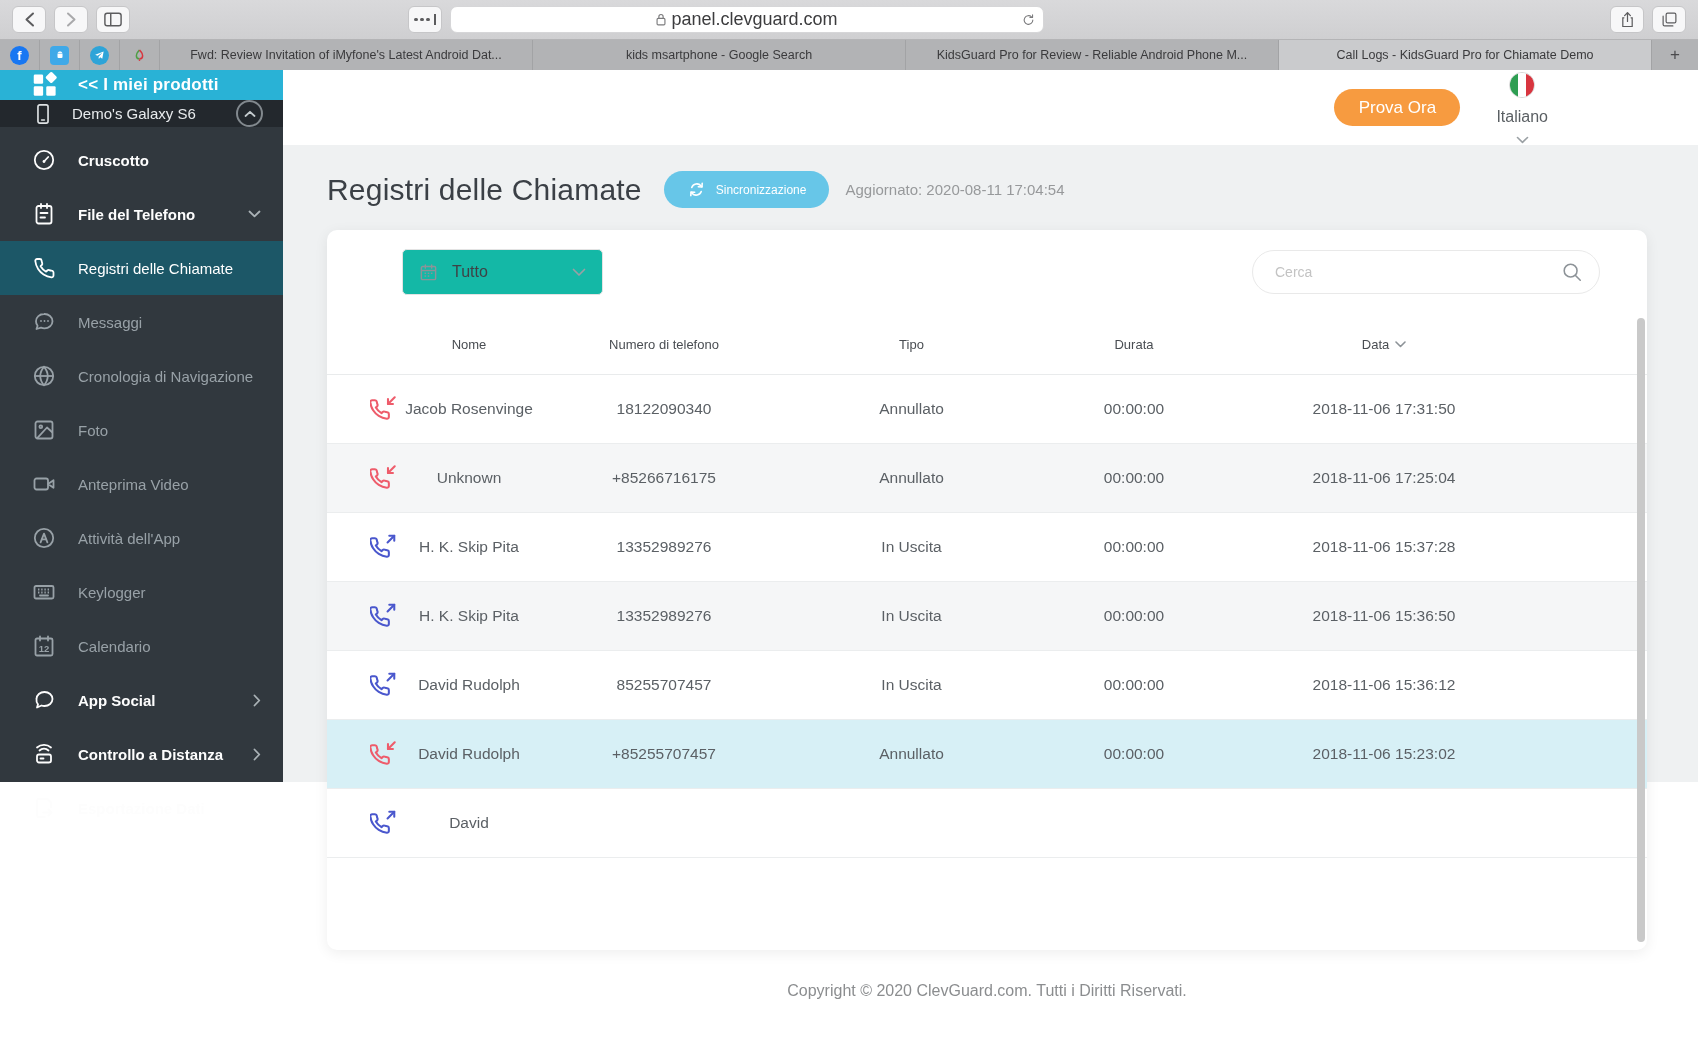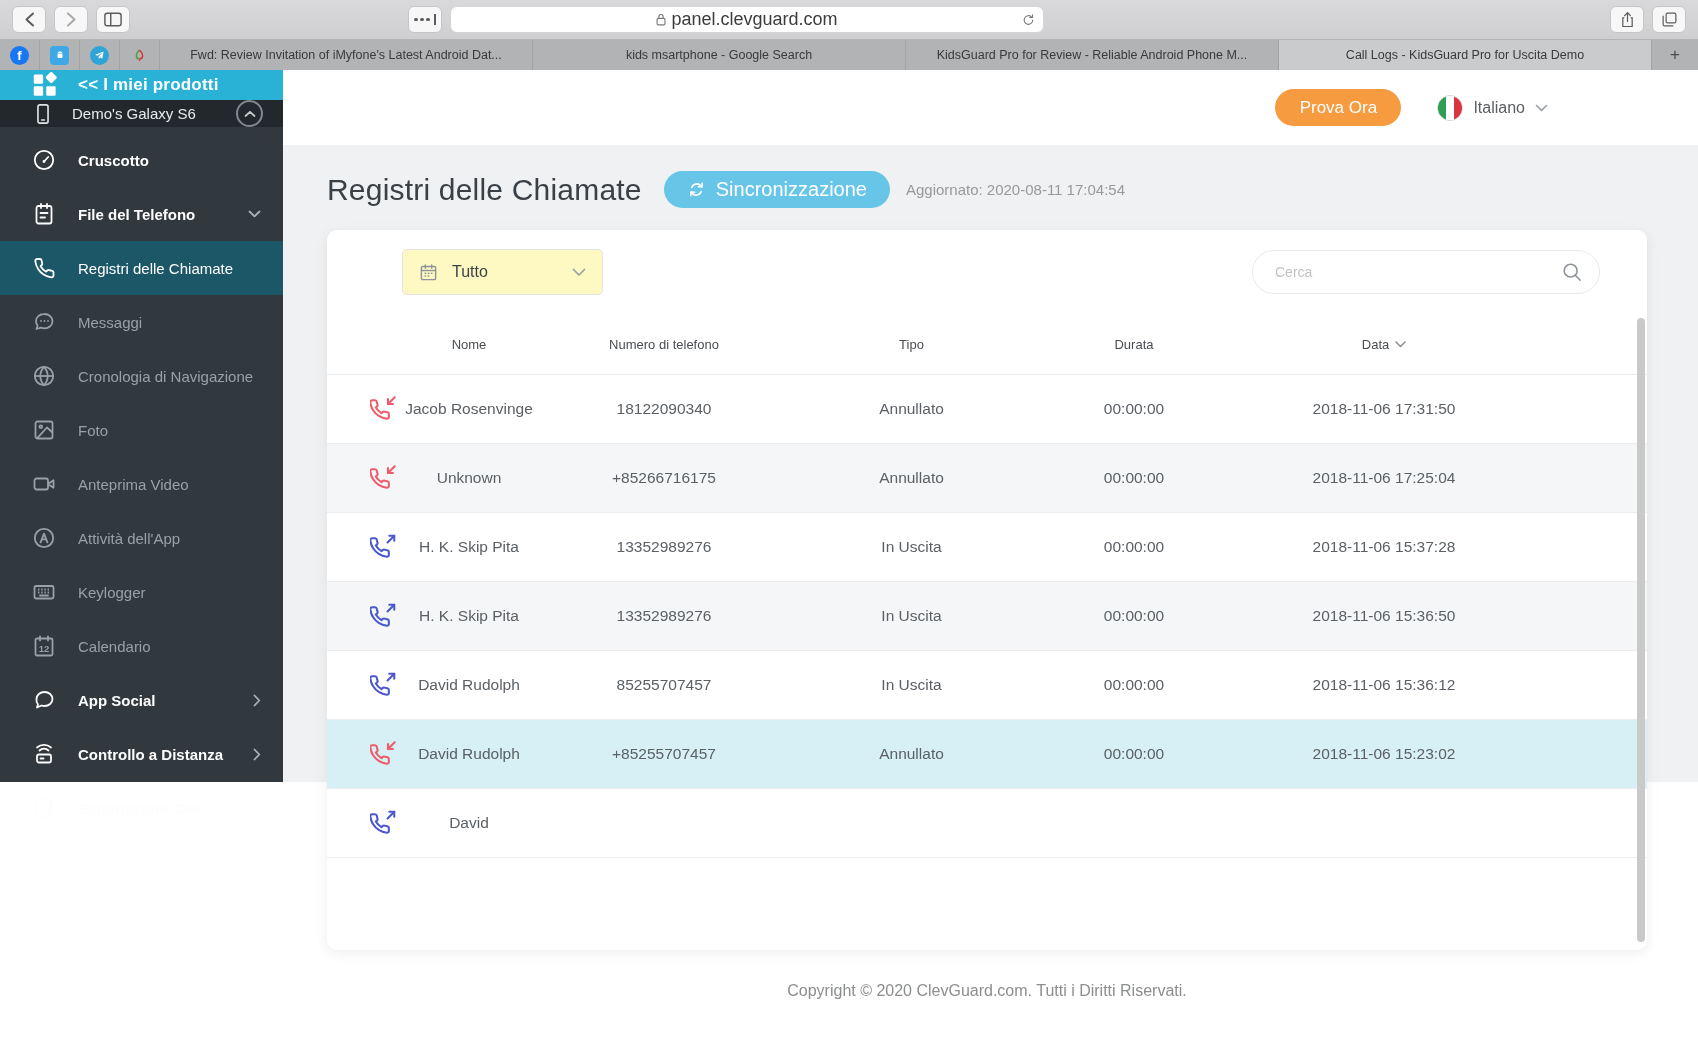--- a/index.html
+++ b/index.html
@@ -50,39 +50,39 @@
   .nav-item.bold { color:#fdfdfd; font-weight:bold; }
   .nav-item.active { background:#1c5767; color:#fff; }
   .nav-item .chev { position:absolute; right:22px; color:#aab2b6; }
 
   
   .main { flex:1; display:flex; flex-direction:column; background:#eff1f2; }
   .topbar { height:75px; background:#fff; display:flex; align-items:center; justify-content:flex-end;
     padding-right:150px; gap:36px; flex:none; }
   .trial-btn { width:126px; height:37px; border:none; border-radius:19px; background:#f79b40; color:#fff;
     font-size:17px; font-family:inherit; cursor:pointer; }
-  .lang { display:flex; align-items:center; gap:10px; color:#5a5f63; font-size:16px; }
+  .lang { display:flex; align-items:center; gap:10px; color:#5a5f63; font-size:16px;flex-direction:column; }
   .flag { width:26px; height:26px; border-radius:50%; border:1px solid #d8d8d8; overflow:hidden; display:flex; }
   .flag i { flex:1; } .flag .g{background:#2e9e52;} .flag .w{background:#fff;} .flag .r{background:#d8353f;}
   .lang .chev { color:#9aa0a4; }
 
   .content { flex:1; padding:26px 0 0 44px; position:relative; }
   .page-hdr { display:flex; align-items:center; margin-bottom:22px; }
   .page-title { font-size:30px; color:#3b4046; font-weight:500; letter-spacing:.2px; }
   .sync-btn { margin-left:22px; height:37px; padding:0 23px; border:none; border-radius:19px;
-    background:#67c6e8; color:#fff; font-size:20px; font-family:inherit; display:flex; align-items:center;
+    background:#67c6e8; color:#fff; font-size:12px; font-family:inherit; display:flex; align-items:center;
     gap:10px; cursor:pointer; }
   .updated { margin-left:16px; font-size:15px; color:#97999b; }
 
   .card { width:1320px; height:720px; background:#fff; border-radius:10px;
     box-shadow:0 3px 14px rgba(0,0,0,.07); overflow:hidden; position:relative; }
   .filter-row { height:84px; display:flex; align-items:center; justify-content:space-between;
     padding:0 47px 0 75px; }
   .date-filter { width:201px; height:46px; border:1px solid #e3e3e3; border-radius:5px;
-    display:flex; align-items:center; padding:0 16px; gap:14px; color:#3e4246; font-size:16px; background:#fef9c3; }
+    display:flex; align-items:center; padding:0 16px; gap:14px; color:#3e4246; font-size:16px; background:#14b8a6; }
   .date-filter .icon { color:#8d9398; }
   .date-filter .label { flex:1; }
   .date-filter .chev { color:#9aa0a4; }
   .search-box { width:348px; height:44px; border:1px solid #e9e9e9; border-radius:22px;
     display:flex; align-items:center; padding:0 16px 0 22px; }
   .search-box input { flex:1; border:none; outline:none; font-size:14px; font-family:inherit; color:#555; }
   .search-box input::placeholder { color:#c3c3c3; }
   .search-box .icon { color:#8d9398; }
 
   .thead { height:61px; display:flex; align-items:center; border-bottom:1px solid #e9ebec; }
@@ -225,21 +225,21 @@
   <div class="tab">
     <span>Fwd: Review Invitation of iMyfone's Latest Android Dat...</span>
   </div>
   <div class="tab">
     <span>kids msartphone - Google Search</span>
   </div>
   <div class="tab">
     <span>KidsGuard Pro for Review - Reliable Android Phone M...</span>
   </div>
   <div class="tab active">
-    <span>Call Logs - KidsGuard Pro for Uscita Demo</span>
+    <span>Call Logs - KidsGuard Pro for Chiamate Demo</span>
   </div>
   <div class="newtab">
     <span>+</span>
   </div>
 </div>
 
 <div class="app">
 
   <div class="sidebar">
     <div class="products-hdr">

